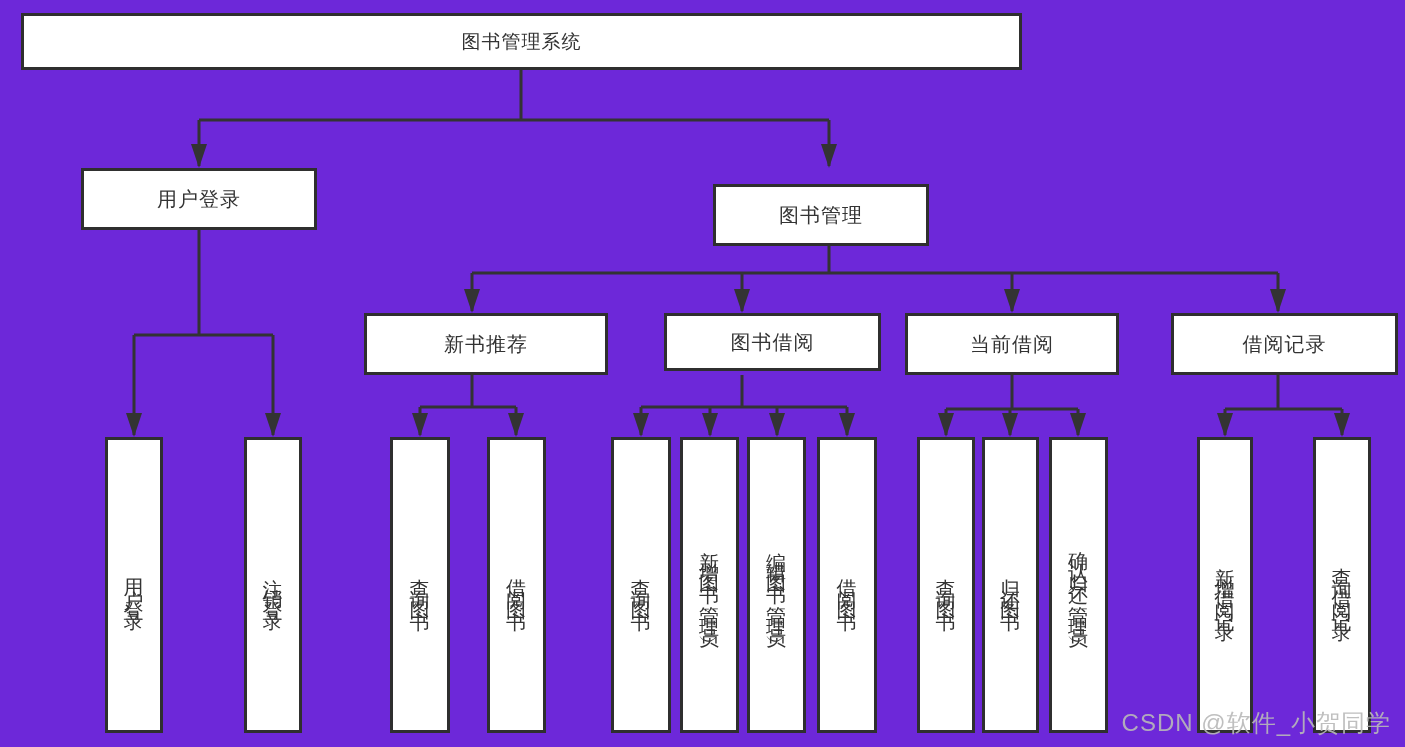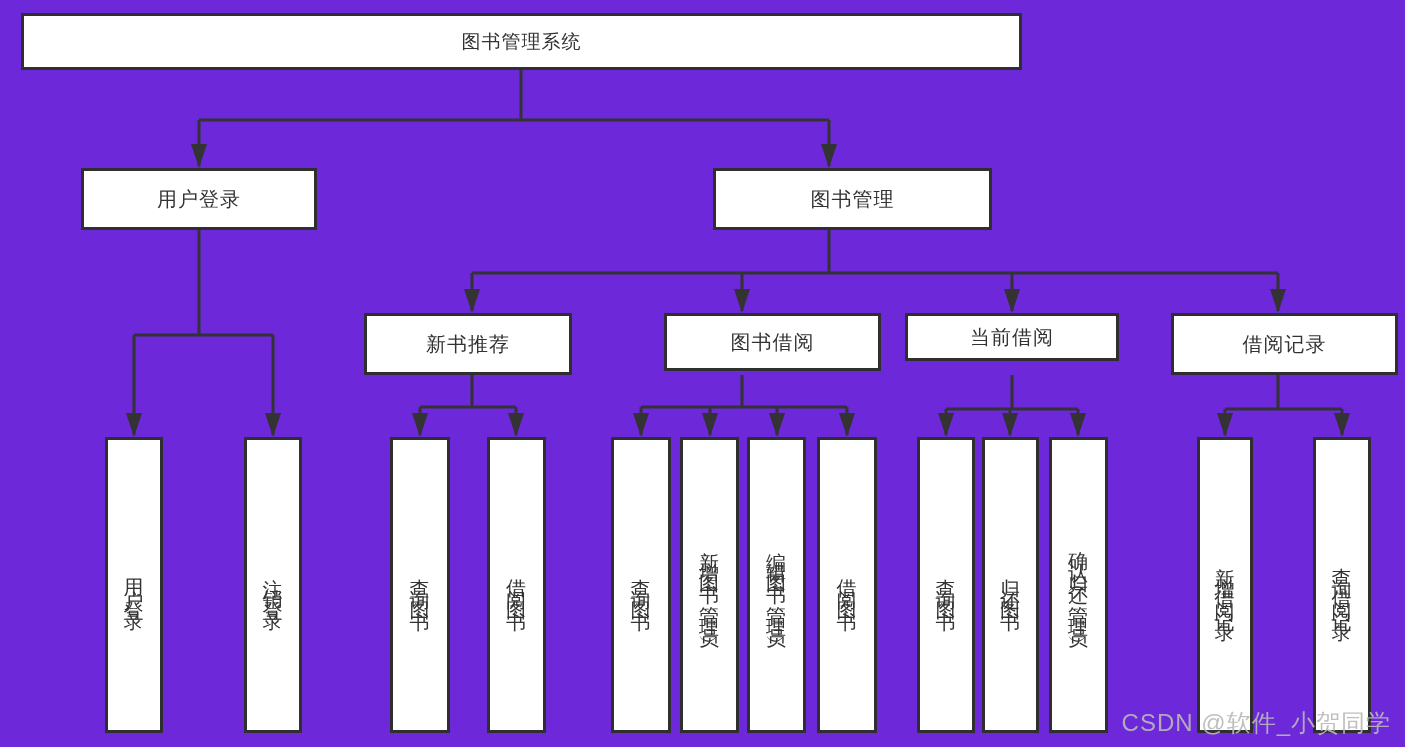--- a/index.html
+++ b/index.html
@@ -81,31 +81,31 @@
     </g>
   </svg>
 
   <div class="node root" style="left:21px; top:13px; width:1001px; height:57px;">
     <span>图书管理系统</span>
   </div>
 
   <div class="node" style="left:81px; top:168px; width:236px; height:62px;">
     <span>用户登录</span>
   </div>
-  <div class="node" style="left:713px; top:168px; width:279px; height:62px;">
+  <div class="node" style="left:713px; top:184px; width:216px; height:62px;">
     <span>图书管理</span>
   </div>
 
-  <div class="node" style="left:364px; top:313px; width:208px; height:62px;">
+  <div class="node" style="left:364px; top:313px; width:244px; height:62px;">
     <span>新书推荐</span>
   </div>
   <div class="node" style="left:664px; top:313px; width:217px; height:58px;">
     <span>图书借阅</span>
   </div>
-  <div class="node" style="left:905px; top:313px; width:214px; height:48px;">
+  <div class="node" style="left:905px; top:313px; width:214px; height:62px;">
     <span>当前借阅</span>
   </div>
   <div class="node" style="left:1171px; top:313px; width:227px; height:62px;">
     <span>借阅记录</span>
   </div>
 
   <div class="vnode" style="left:105px; top:437px; width:58px; height:296px;">
     <span class="vtext">用户登录</span>
   </div>
   <div class="vnode" style="left:244px; top:437px; width:58px; height:296px;">

